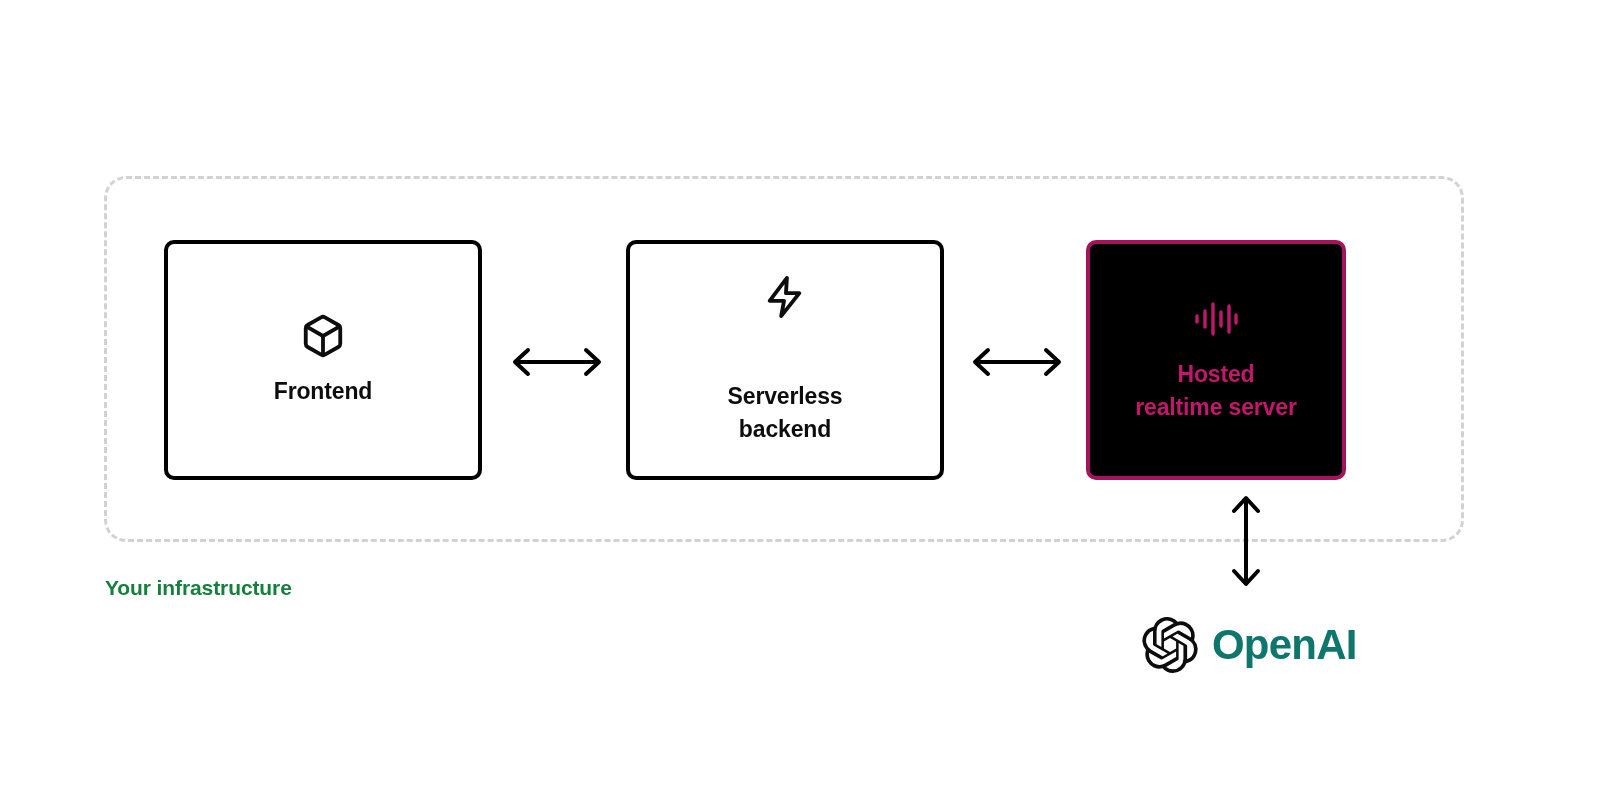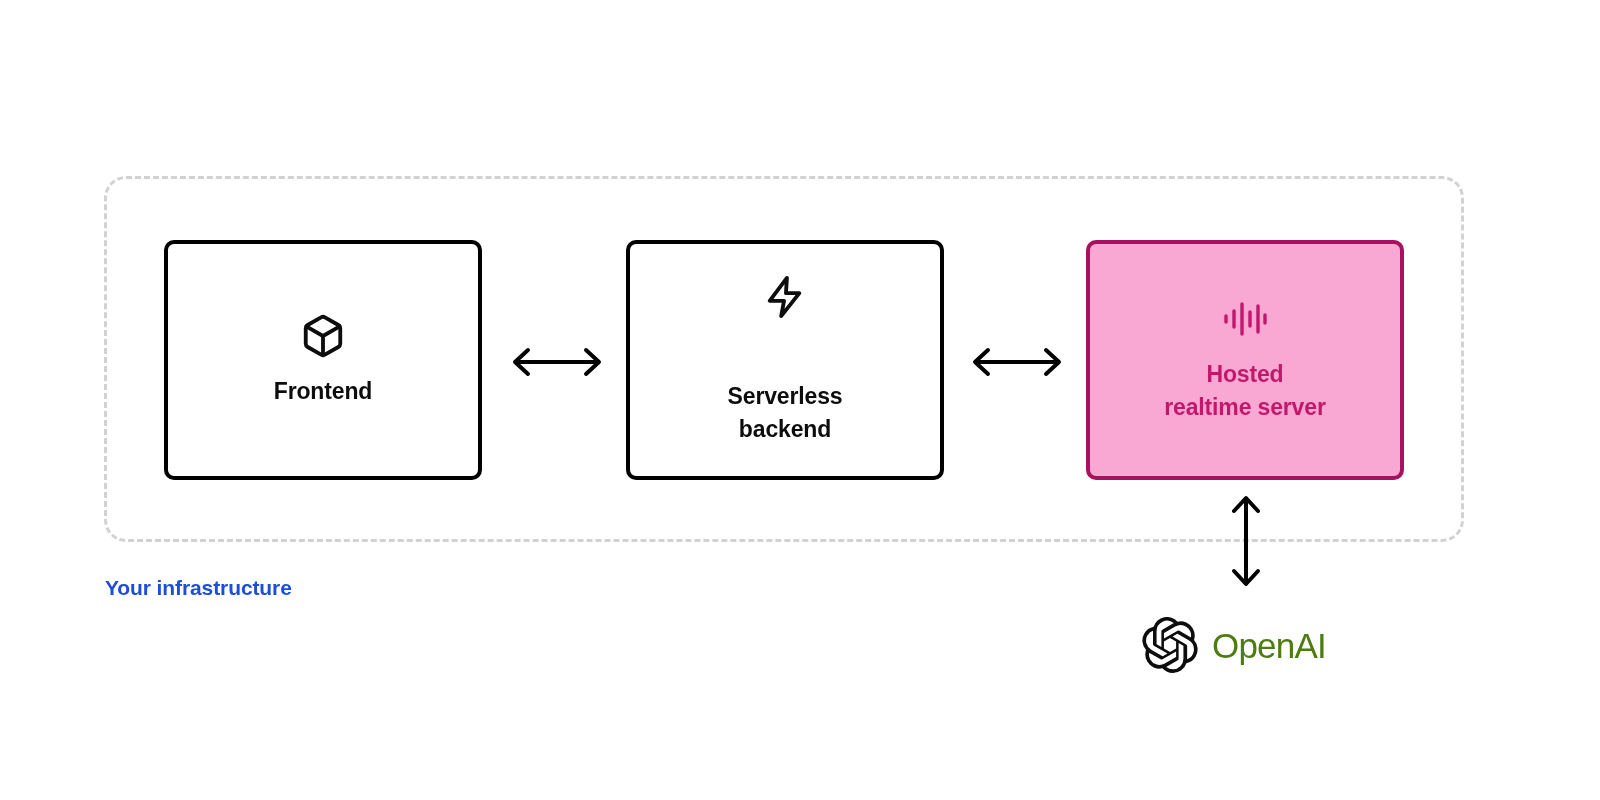--- a/index.html
+++ b/index.html
@@ -32,21 +32,21 @@
     border-radius: 22px;
     background: transparent;
   }
 
   .infra-label {
     position: absolute;
     left: 105px;
     top: 576px;
     font-size: 21px;
     font-weight: 700;
-    color: #1d4ed8;
+    color: #15803d;
     letter-spacing: -0.1px;
     white-space: nowrap;
   }
 
   
   .node {
     position: absolute;
     box-sizing: border-box;
     border-radius: 10px;
     display: flex;
@@ -84,24 +84,24 @@
     left: 626px;
     top: 240px;
     width: 318px;
     height: 240px;
     gap: 44px;
   }
 
   #node-realtime {
     left: 1086px;
     top: 240px;
-    width: 318px;
+    width: 260px;
     height: 240px;
     border-color: #a5125f;
-    background: #f9a8d4;
+    background: #000000;
   }
   #node-realtime .node-label {
     color: #c2186b;
   }
 
   
   .arrow-h {
     position: absolute;
     top: 340px;
     width: 102px;
@@ -121,23 +121,23 @@
   
   .openai-lockup {
     position: absolute;
     left: 1142px;
     top: 617px;
     display: flex;
     align-items: center;
     gap: 14px;
   }
   .openai-wordmark {
-    font-size: 35px;
-    font-weight: 400;
-    color: #4d7c0f;
+    font-size: 42px;
+    font-weight: 700;
+    color: #0f766e;
     letter-spacing: -0.8px;
     line-height: 1;
   }
 </style>
 </head>
 <body>
 
 <div id="diagram-root">
 
   <div class="infra-boundary"></div>

